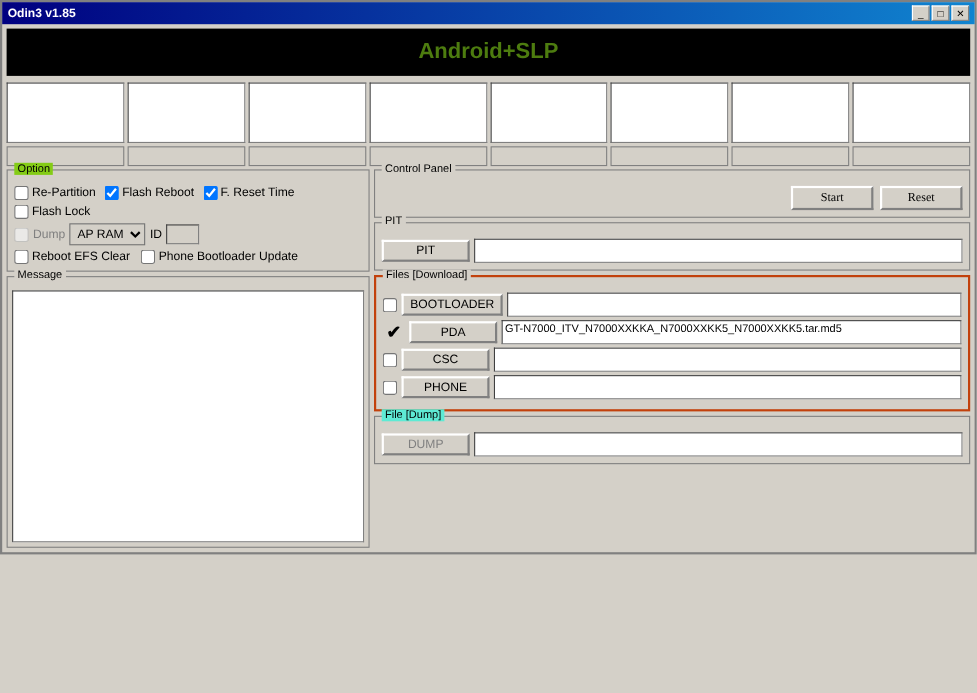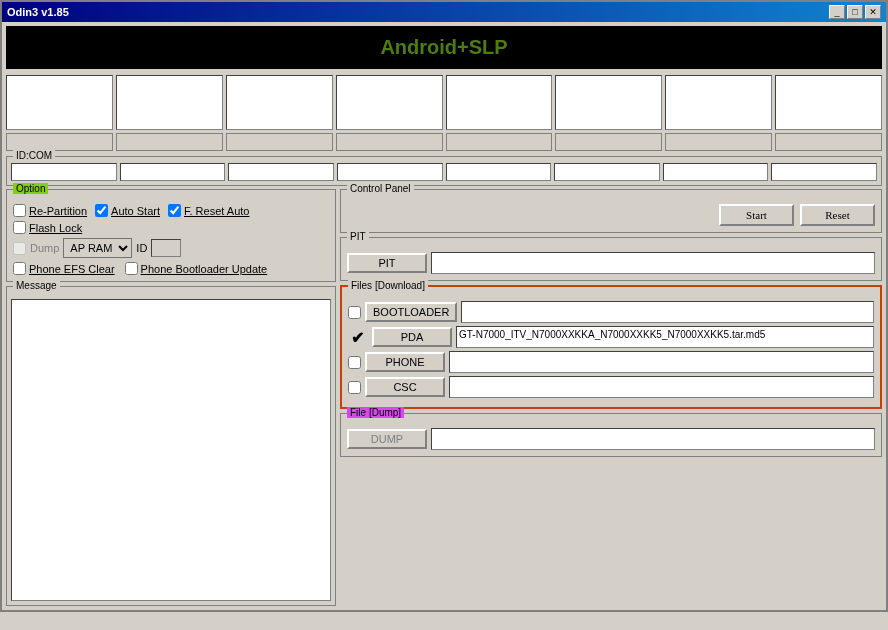--- a/index.html
+++ b/index.html
@@ -6,21 +6,21 @@
     body {
       font-family: 'MS Sans Serif', Arial, sans-serif;
       font-size: 11px;
       background: #d4d0c8;
       width: 888px;
       height: 630px;
       overflow: hidden;
     }
     .window {
       width: 888px;
-      height: 612px;
+      height: 504px;
       background: #d4d0c8;
       border: 2px solid #808080;
       display: flex;
       flex-direction: column;
     }
     .title-bar {
       background: linear-gradient(to right, #000080, #1084d0);
       color: white;
       font-size: 11px;
       font-weight: bold;
@@ -145,23 +145,22 @@
       left: 6px;
     }
     .option-row {
       display: flex;
       align-items: center;
       gap: 8px;
       margin-bottom: 4px;
     }
     .checkbox-item {
       display: flex;
-      align-items: flex-end;
+      align-items: flex-start;
       gap: 3px;
-      text-decoration: underline;
     }
     .checkbox-item input[type=checkbox] {
       width: 13px;
       height: 13px;
       margin: 0;
     }
     .flash-lock-row {
       display: flex;
       align-items: center;
       gap: 3px;
@@ -338,21 +337,21 @@
       font-size: 16px;
       font-weight: bold;
     }
     .dump-group {
       border: 1px solid #808080;
       position: relative;
       padding: 14px 6px 6px 6px;
     }
     .dump-legend {
       font-size: 10px;
-      background: #d946ef;
+      background: #5eead4;
       padding: 0 3px;
       position: absolute;
       top: -7px;
       left: 6px;
     }
     .dump-btn {
       background: #d4d0c8;
       border: 2px solid;
       border-top-color: #ffffff;
       border-left-color: #ffffff;
@@ -403,73 +402,60 @@
       <div class="port-label"></div>
       <div class="port-label"></div>
       <div class="port-label"></div>
       <div class="port-label"></div>
       <div class="port-label"></div>
       <div class="port-label"></div>
       <div class="port-label"></div>
       <div class="port-label"></div>
     </div>
 
-    <div class="idcom-group">
-      <span class="idcom-legend">ID:COM</span>
-      <div class="idcom-inputs">
-        <div class="idcom-input"></div>
-        <div class="idcom-input"></div>
-        <div class="idcom-input"></div>
-        <div class="idcom-input"></div>
-        <div class="idcom-input"></div>
-        <div class="idcom-input"></div>
-        <div class="idcom-input"></div>
-        <div class="idcom-input"></div>
-      </div>
-    </div>
 
     <div class="main-panels">
 
       <div class="left-panel">
 
         <div class="group-box">
           <span class="group-legend">Option</span>
           <div class="option-row">
             <div class="checkbox-item">
               <input type="checkbox" style="">
               <label>Re-Partition</label>
             </div>
             <div class="checkbox-item">
               <input type="checkbox" checked="" style="">
-              <label>Auto Start</label>
+              <label>Flash Reboot</label>
             </div>
             <div class="checkbox-item">
               <input type="checkbox" checked="" style="">
-              <label>F. Reset Auto</label>
+              <label>F. Reset Time</label>
             </div>
           </div>
           <div class="flash-lock-row">
             <div class="checkbox-item">
               <input type="checkbox" style="">
               <label>Flash Lock</label>
             </div>
           </div>
           <div class="dump-row">
             <input type="checkbox" disabled="" style="">
             <label class="dump-label">Dump</label>
             <select>
               <option>AP RAM</option>
             </select>
             <label>ID</label>
             <input type="text" class="id-input" style="">
           </div>
           <div class="phone-row">
             <div class="checkbox-item">
               <input type="checkbox" style="">
-              <label>Phone EFS Clear</label>
+              <label>Reboot EFS Clear</label>
             </div>
             <div class="checkbox-item">
               <input type="checkbox" style="">
               <label>Phone Bootloader Update</label>
             </div>
           </div>
         </div>
 
         <div class="message-group">
           <span class="message-legend">Message</span>
@@ -508,27 +494,27 @@
           </div>
 
           <div class="file-row">
             <div class="checkmark-cell">✔</div>
             <button class="file-btn">PDA</button>
             <div class="file-input">GT-N7000_ITV_N7000XXKKA_N7000XXKK5_N7000XXKK5.tar.md5</div>
           </div>
 
           <div class="file-row">
             <input type="checkbox" class="file-checkbox" style="">
-            <button class="file-btn">PHONE</button>
+            <button class="file-btn">CSC</button>
             <div class="file-input"></div>
           </div>
 
           <div class="file-row">
             <input type="checkbox" class="file-checkbox" style="">
-            <button class="file-btn">CSC</button>
+            <button class="file-btn">PHONE</button>
             <div class="file-input"></div>
           </div>
         </div>
 
         <div class="dump-group">
           <span class="dump-legend">File [Dump]</span>
           <div class="pit-row">
             <button class="dump-btn">DUMP</button>
             <div class="pit-input"></div>
           </div>

